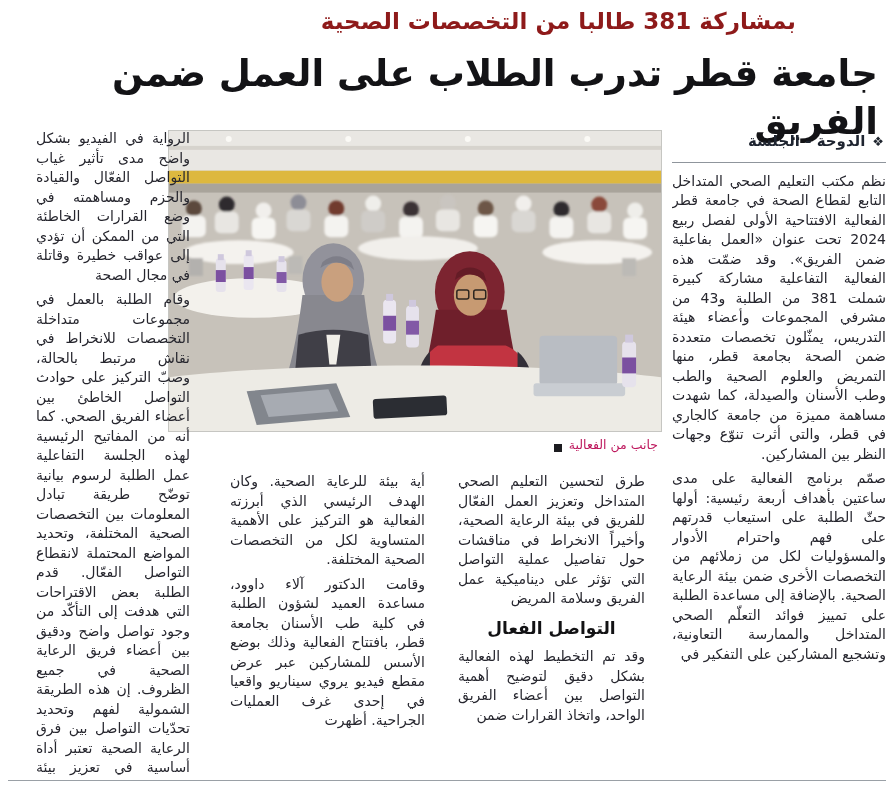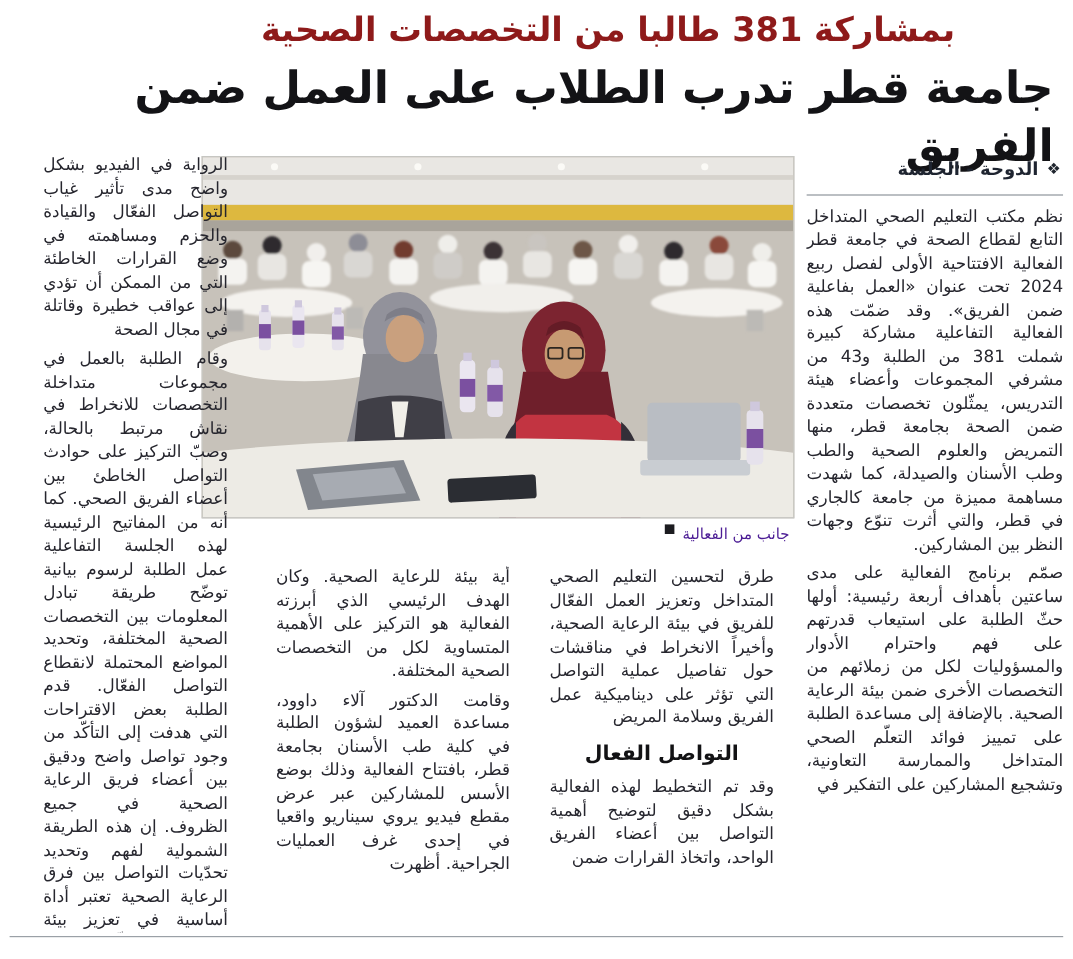--- a/index.html
+++ b/index.html
@@ -2,35 +2,35 @@
 <html lang="ar" dir="rtl"><head>
 <meta charset="utf-8">
 <style>
   html,body{margin:0;padding:0;background:#ffffff;}
   .page{
     position:relative;width:894px;height:799px;background:#fff;overflow:hidden;
     font-family:"DejaVu Sans",sans-serif;direction:rtl;color:#25252d;
   }
   .kicker{
     position:absolute;top:8px;right:98px;
-    font-size:28px;font-weight:bold;color:#8e1a1a;letter-spacing:0;
+    font-size:23px;font-weight:bold;color:#8e1a1a;letter-spacing:0;
   }
   .headline{
     position:absolute;top:50px;right:16px;width:864px;margin:0;
     font-size:37px;line-height:1.3;font-weight:bold;color:#131316;text-align:right;
   }
   .photo{
     position:absolute;top:130px;right:232px;width:494px;height:302px;margin:0;
     border:1px solid #c6c6c2;box-sizing:border-box;background:#cfcbc3;
   }
   .photo svg{display:block;width:100%;height:100%;}
   .caption{
     position:absolute;top:437px;right:236px;
-    display:flex;align-items:flex-start;gap:7px;
-    font-size:12.5px;color:#4c1d95;
+    display:flex;align-items:flex-end;gap:7px;
+    font-size:12.5px;color:#be185d;
   }
   .cap-square{display:inline-block;width:8px;height:8px;background:#1c1c20;}
   .col{
     position:absolute;text-align:justify;text-align-last:right;
     font-size:14px;line-height:19.5px;color:#26262e;overflow:hidden;
   }
   .col p{margin:0 0 5px 0;}
   .col-left{top:129px;right:704px;width:154px;height:648px;}
   .col-a{top:472px;right:469px;width:195px;height:320px;}
   .col-b{top:472px;right:249px;width:187px;height:300px;}

